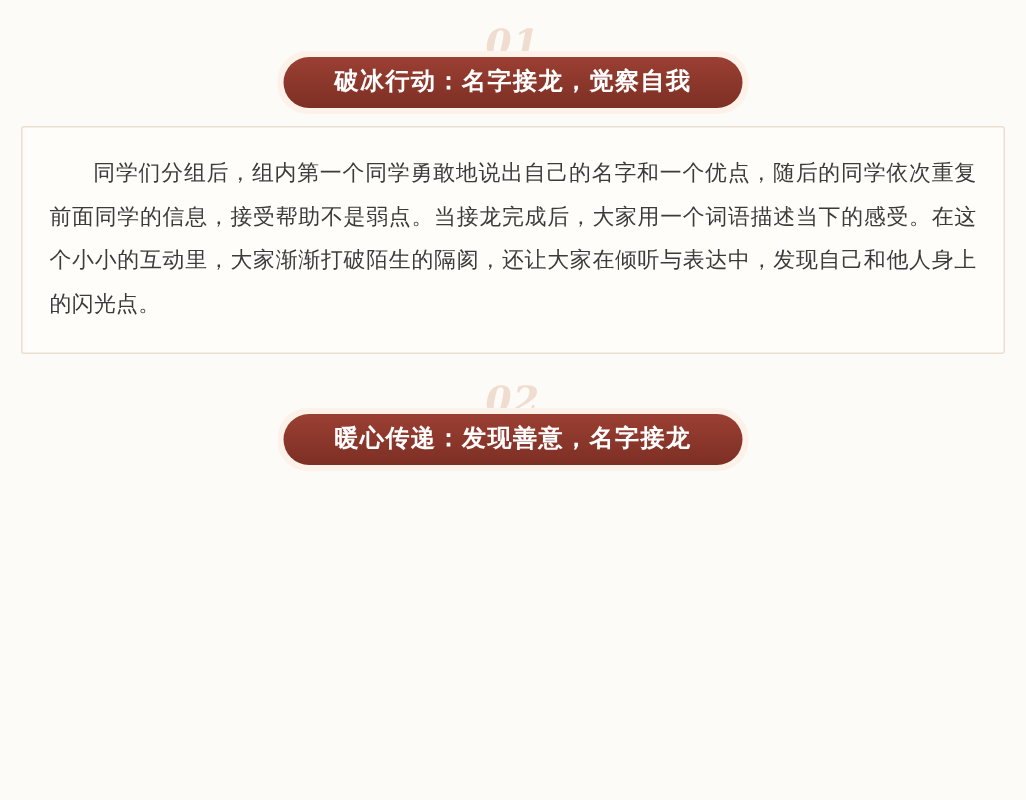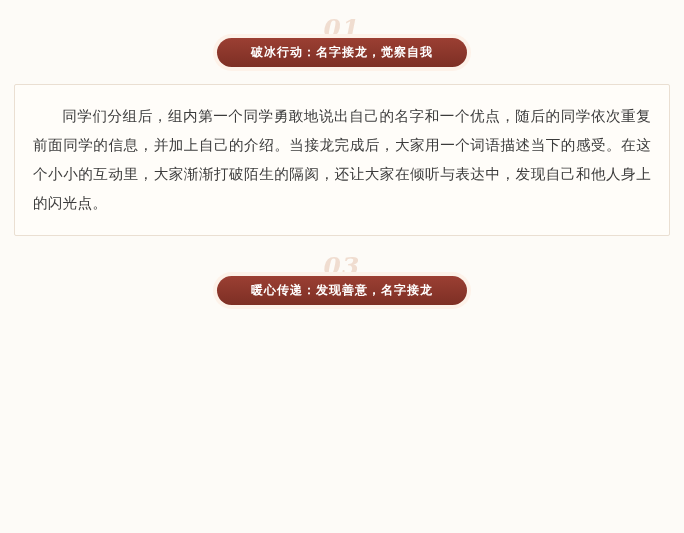--- a/index.html
+++ b/index.html
@@ -57,21 +57,21 @@
     border-radius: 20px;
     padding: 4px;
     display: inline-flex;
     align-items: center;
     justify-content: center;
   }
   .pill {
     background: linear-gradient(180deg, #9b3f33 0%, #7d2f24 100%);
     color: #ffffff;
     border-radius: 18px;
-    font-size: 12px;
+    font-size: 16px;
     font-weight: bold;
     letter-spacing: 1px;
     padding: 8px 34px;
     line-height: 1.1;
     white-space: nowrap;
     text-align: center;
   }
   .card {
     border: 1px solid #eadfd2;
     background: #fffdf9;
@@ -102,29 +102,29 @@
   <div class="section">
     <div class="section-head">
       <div class="ordinal">01</div>
       <div class="pill-wrap">
         <div class="pill-outer">
           <div class="pill">破冰行动：名字接龙，觉察自我</div>
         </div>
       </div>
     </div>
     <div class="card">
-      <p class="body-text">同学们分组后，组内第一个同学勇敢地说出自己的名字和一个优点，随后的同学依次重复前面同学的信息，并加上自己的介绍。当接龙完成后，大家用一个词语描述当下的感受。在这个小小的互动里，大家渐渐打破陌生的隔阂，还让大家在倾听与表达中，发现自己和他人身上的闪光点。</p>
+      <p class="body-text">同学们分组后，组内第一个同学勇敢地说出自己的名字和一个优点，随后的同学依次重复前面同学的信息，接受帮助不是弱点。当接龙完成后，大家用一个词语描述当下的感受。在这个小小的互动里，大家渐渐打破陌生的隔阂，还让大家在倾听与表达中，发现自己和他人身上的闪光点。</p>
     </div>
   </div>
 
   <div class="spacer-2"></div>
 
   <div class="section">
     <div class="section-head">
-      <div class="ordinal">03</div>
+      <div class="ordinal">02</div>
       <div class="pill-wrap">
         <div class="pill-outer">
           <div class="pill">暖心传递：发现善意，名字接龙</div>
         </div>
       </div>
     </div>
   </div>
 
 </div>
 

